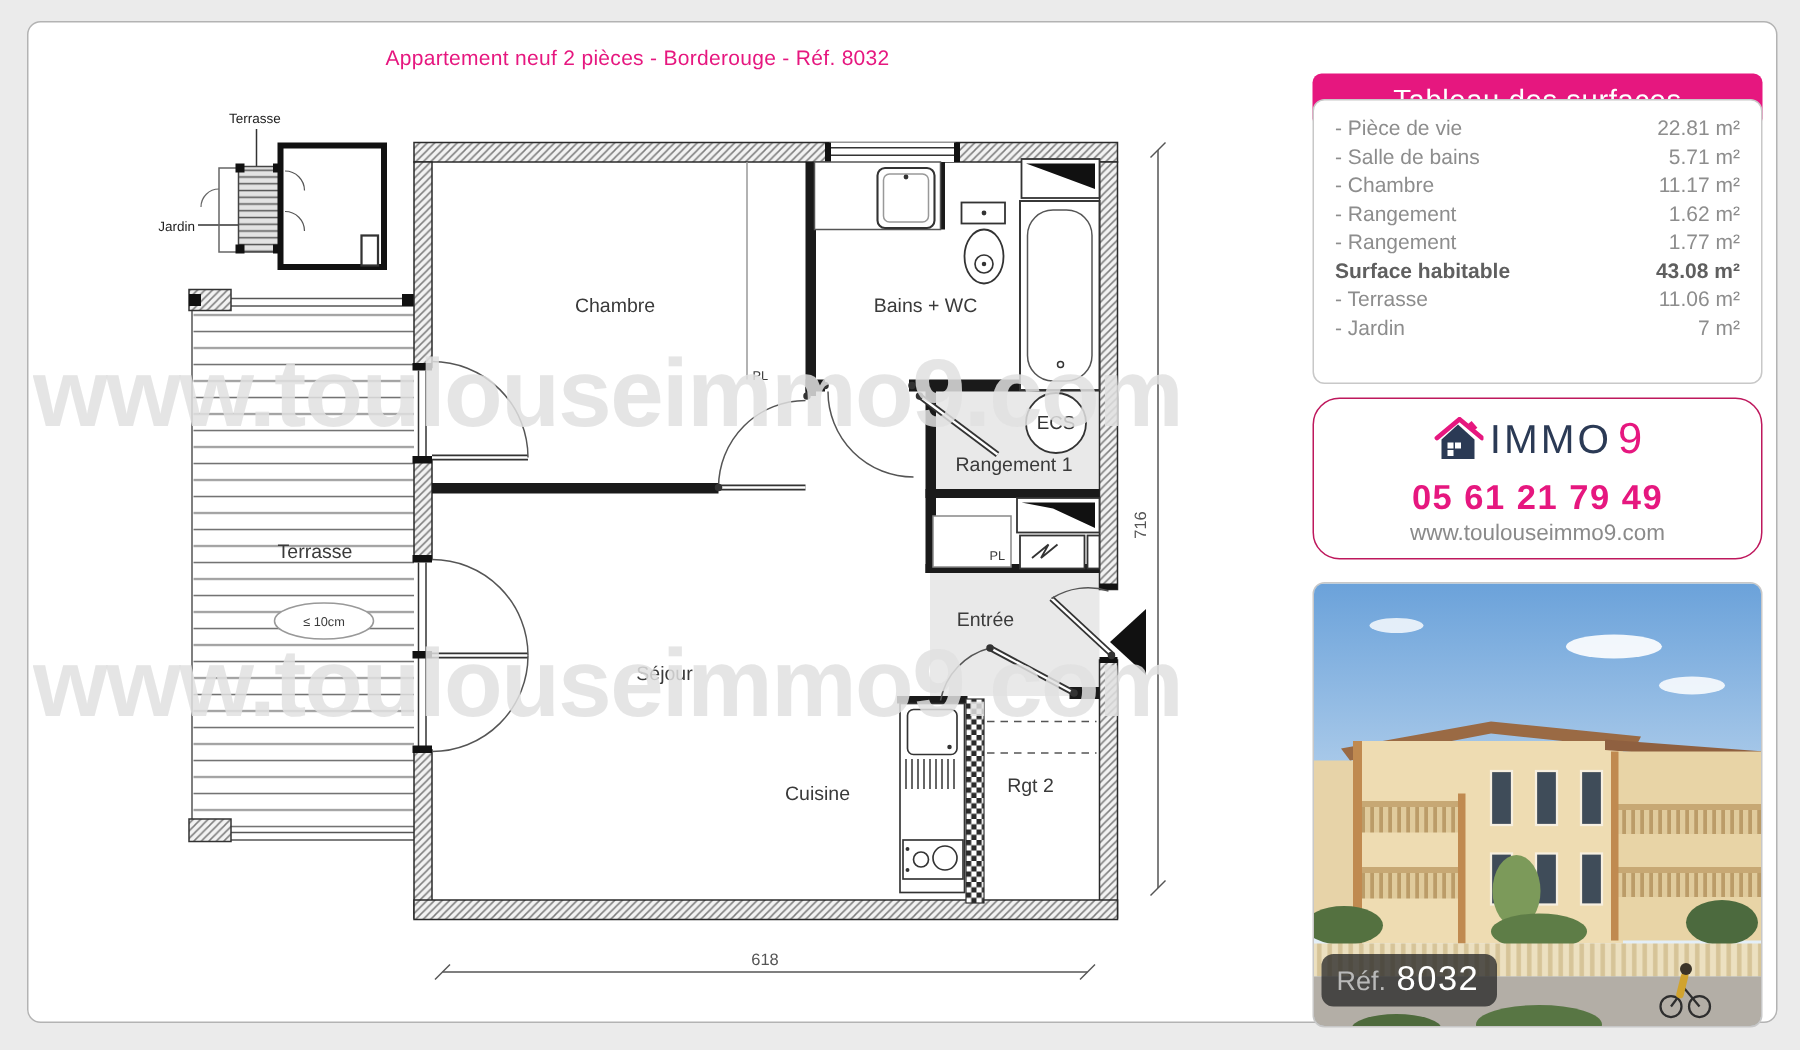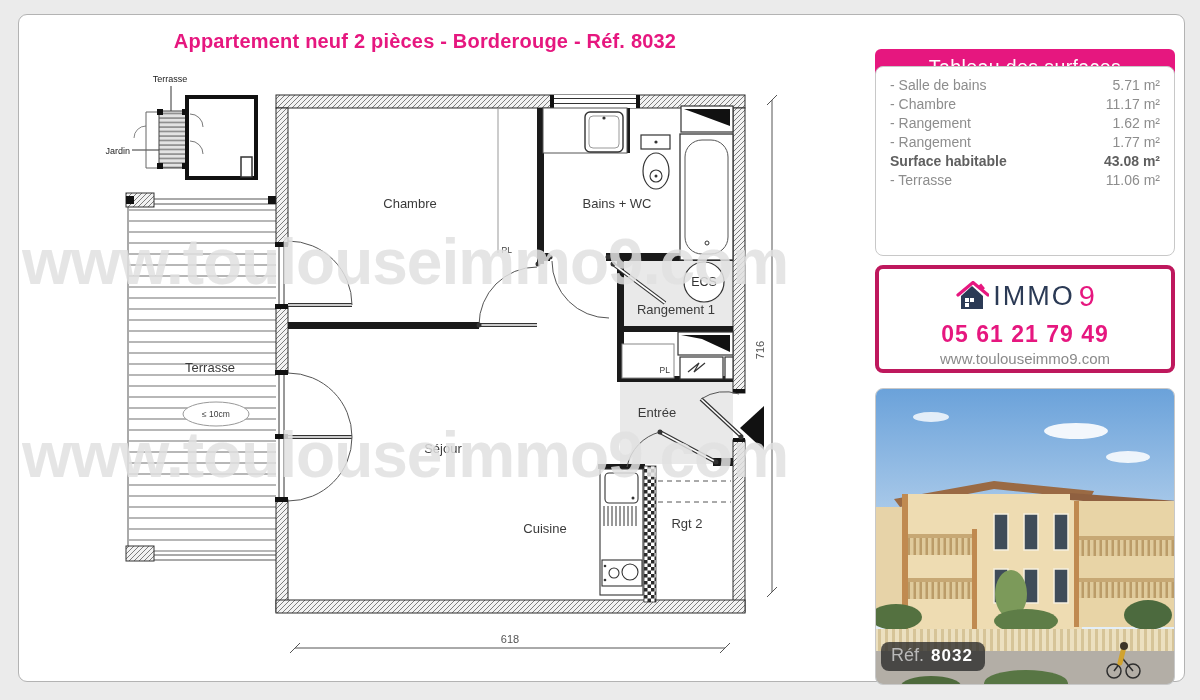--- a/index.html
+++ b/index.html
@@ -3,21 +3,21 @@
 <meta charset="utf-8">
 <style>
   * { margin:0; padding:0; box-sizing:border-box; }
   html,body { width:1200px; height:700px; background:#ebebeb; font-family:"Liberation Sans", sans-serif; overflow:hidden; }
   .stage { position:relative; width:1200px; height:700px; }
 
   .main-panel { position:absolute; left:18px; top:14px; width:1167px; height:668px;
     background:#ffffff; border:1px solid #b3b3b3; border-radius:9px; }
 
   .plan-title { position:absolute; left:0px; top:30px; width:850px; text-align:center;
-    font-size:20px; font-weight:bold; color:#e6177f; letter-spacing:.2px; }
+    font-size:14px; font-weight:normal; color:#e6177f; letter-spacing:.2px; }
 
   .plan-svg { position:absolute; left:0; top:0; width:870px; height:700px; }
   svg { font-family:"Liberation Sans", sans-serif; }
 
   .watermark { position:absolute; left:22px; width:840px; overflow:hidden; white-space:nowrap;
     font-size:64px; font-weight:bold; color:rgba(225,225,225,0.85); letter-spacing:-1px; pointer-events:none; }
   .wm1 { top:225px; } .wm2 { top:418px; }
 
   .room-label { font-size:13px; fill:#3a3a3a; }
   .small-label { font-size:8.5px; fill:#3a3a3a; }
@@ -27,33 +27,33 @@
   
   .surfaces-header { position:absolute; left:875px; top:28px; width:300px; height:36px;
     background:#e6177f; border-radius:6px; color:#fff; font-size:19.5px;
     display:flex; align-items:center; justify-content:center; letter-spacing:.4px;margin-top:21px; }
   .surfaces-card { position:absolute; left:875px; top:66px; width:300px; height:190px;
     background:#fff; border:1px solid #c8c8c8; border-radius:8px; padding:9px 14px; }
   .srow { display:flex; justify-content:space-between; font-size:14px; color:#8d8d8d; line-height:19px; }
   .srow.total { color:#5f5f5f; font-weight:bold; }
 
   .agency-card { position:absolute; left:875px; top:265px; width:300px; height:108px;
-    background:#fff; border:4px solid #be185d; border-radius:8px; text-align:center; padding-top:10px; }
+    background:#fff; border:1px solid #be185d; border-radius:18px; text-align:center; padding-top:10px; }
   .brand-row { display:flex; align-items:center; justify-content:center; gap:4px; height:34px; }
   .brand-immo { font-size:27px; letter-spacing:2px; color:#2b3a55; }
   .brand-9 { font-size:29px; color:#e6177f; font-weight:500; }
   .agency-phone { font-size:23px; font-weight:bold; color:#e6177f; letter-spacing:1px; margin-top:8px; }
   .agency-site { font-size:15px; color:#8a8a8a; margin-top:2px; }
 
   .photo-card { position:absolute; left:875px; top:388px; width:300px; height:297px;
     border:1px solid #c8c8c8; border-radius:8px; overflow:hidden; background:#cfe0ee;text-align:center; }
   .ref-badge { position:absolute; left:5px; bottom:13px; background:rgba(42,42,42,0.78);
     border-radius:8px; padding:3px 12px 5px 10px; display:flex; align-items:baseline; gap:7px; }
   .ref-label { color:#b9b9b9; font-size:18px; }
-  .ref-value { color:#ffffff; font-size:17px; font-weight:bold; letter-spacing:1px; }
+  .ref-value { color:#ffffff; font-size:23px; font-weight:normal; letter-spacing:1px; }
 
   .footnote { position:absolute; left:28px; top:663px; font-size:8px; color:#222; }
 </style>
 </head>
 <body>
 
 <div class="stage">
   <div class="main-panel"></div>
 
   <div class="plan-title">Appartement neuf 2 pièces - Borderouge - Réf. 8032</div>
@@ -272,20 +272,24 @@
     <text class="dim-label" x="764" y="350" text-anchor="middle" transform="rotate(-90 764 350)">716</text>
   </svg>
 
   <div class="watermark wm1">www.toulouseimmo9.com</div>
   <div class="watermark wm2">www.toulouseimmo9.com</div>
 
   <div class="surfaces-header">Tableau des surfaces</div>
 
   <div class="surfaces-card">
     <div class="srow">
+        <span>- Pièce de vie</span>
+        <span>22.81 m²</span>
+      </div>
+    <div class="srow">
         <span>- Salle de bains</span>
         <span>5.71 m²</span>
       </div>
     <div class="srow">
         <span>- Chambre</span>
         <span>11.17 m²</span>
       </div>
     <div class="srow">
         <span>- Rangement</span>
         <span>1.62 m²</span>
@@ -294,20 +298,24 @@
         <span>- Rangement</span>
         <span>1.77 m²</span>
       </div>
     <div class="srow total">
         <span>Surface habitable</span>
         <span>43.08 m²</span>
       </div>
     <div class="srow">
         <span>- Terrasse</span>
         <span>11.06 m²</span>
+      </div>
+    <div class="srow">
+        <span>- Jardin</span>
+        <span>7 m²</span>
       </div>
   </div>
 
   <div class="agency-card">
     <div class="brand-row">
       <svg width="34" height="30" viewBox="0 0 34 30">
         <path d="M6,15 L17,5 L28,15 L28,28 L6,28 Z" fill="#2b3a55"></path>
         <rect x="10" y="17" width="4" height="4" fill="#fff"></rect>
         <rect x="15" y="17" width="4" height="4" fill="#fff"></rect>
         <rect x="10" y="22" width="4" height="4" fill="#fff"></rect>

